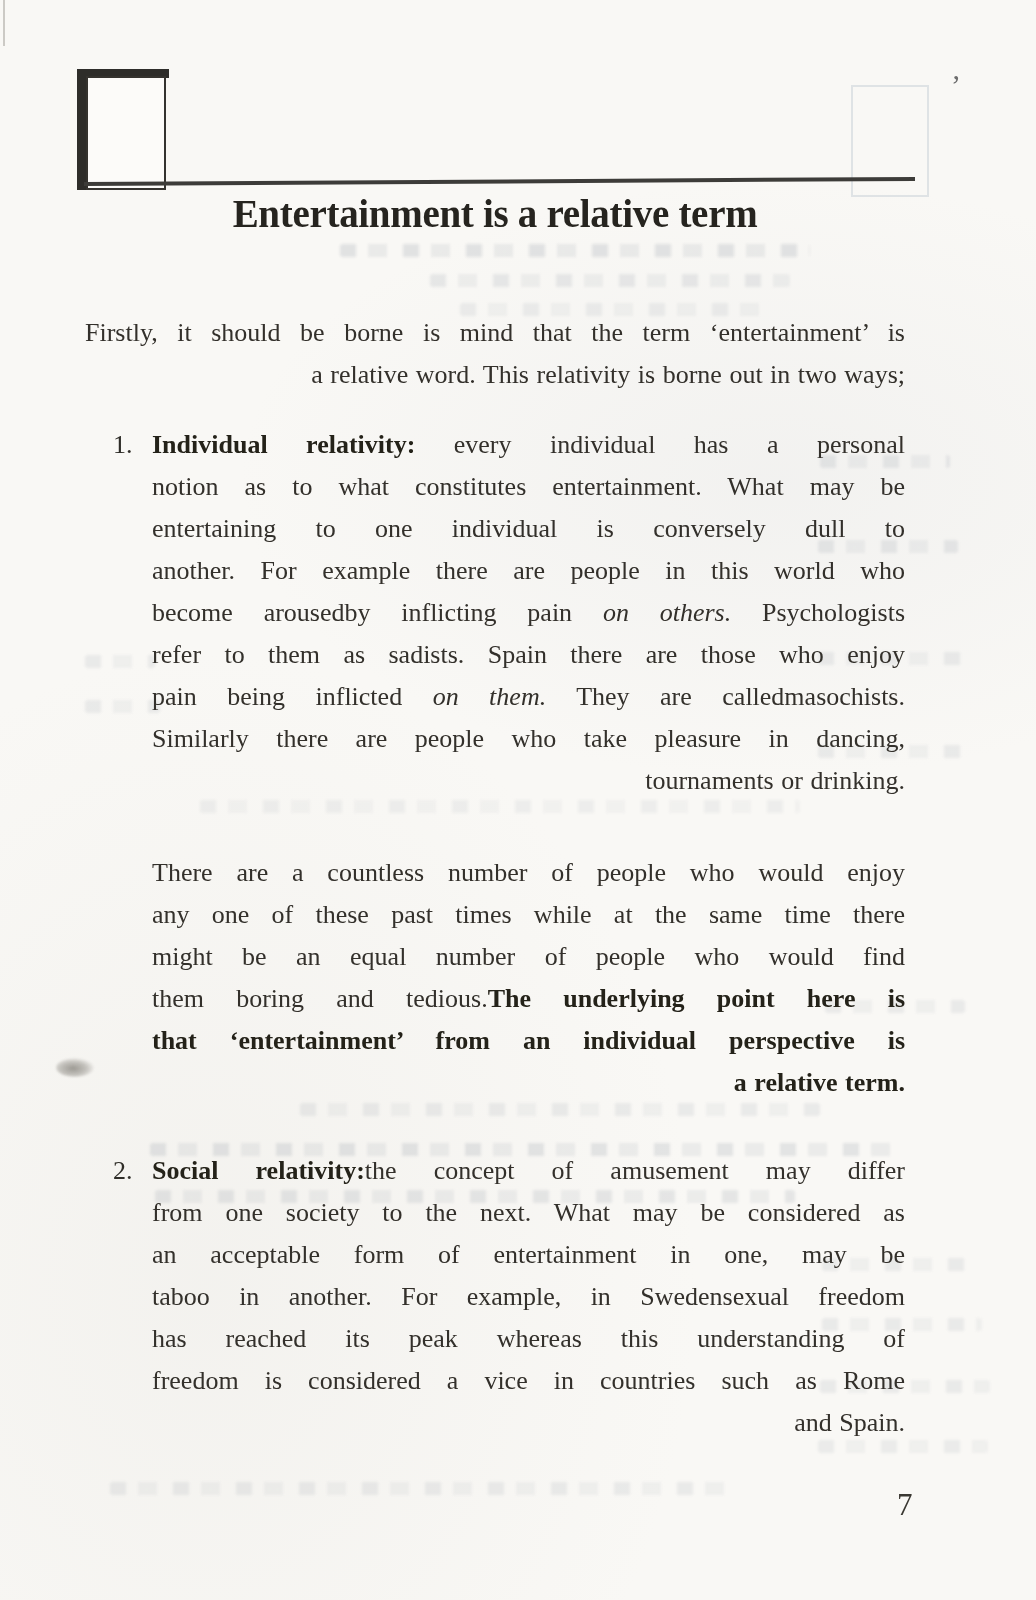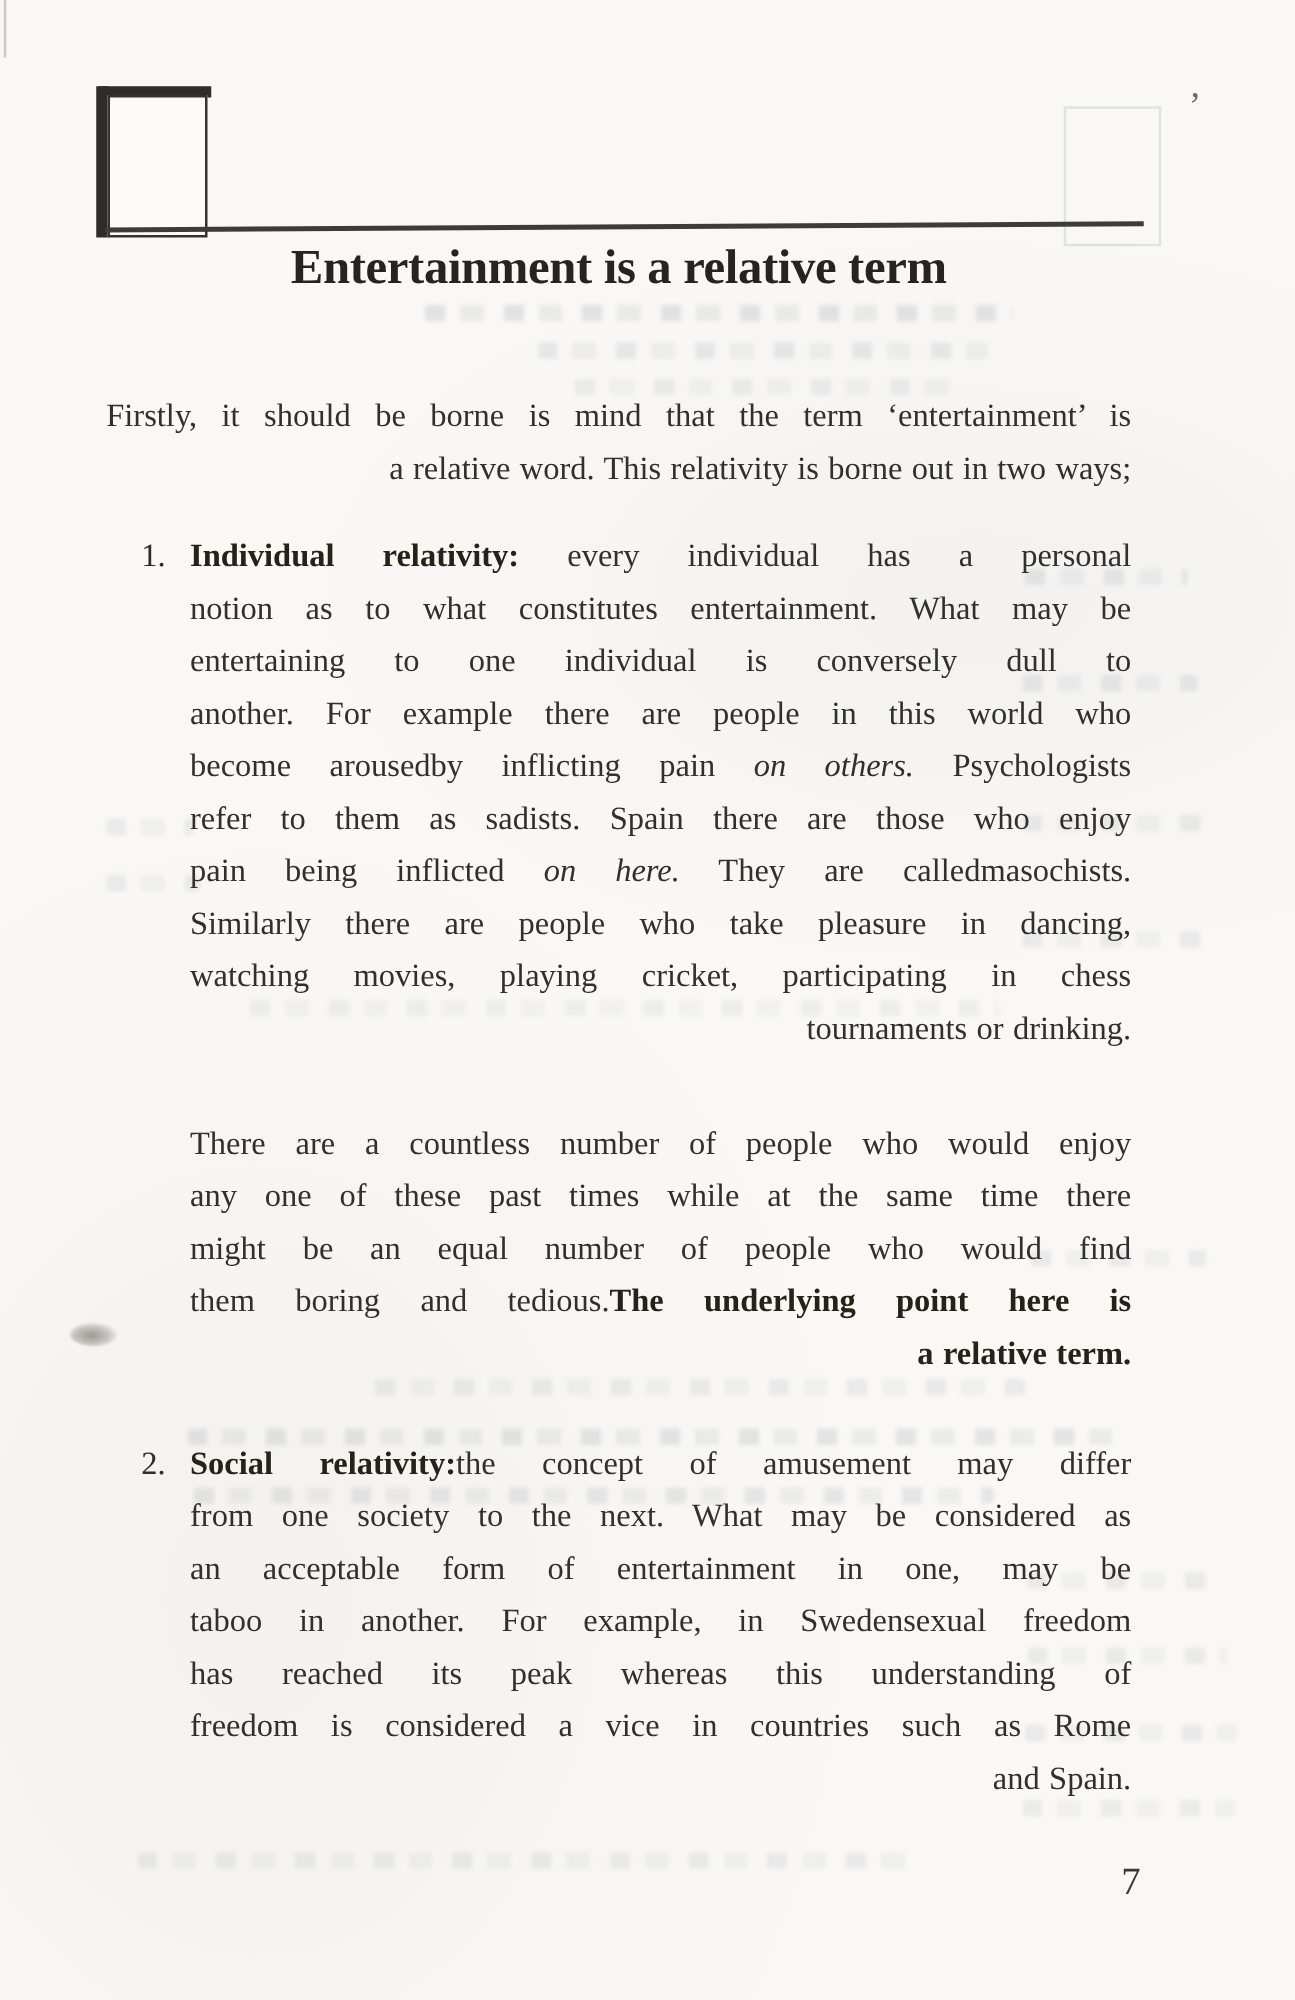--- a/index.html
+++ b/index.html
@@ -90,30 +90,30 @@
         <div class="line"><span>a relative word. This relativity is borne out in two ways;</span></div>
       </div>
       <div class="block list-item">
         <span class="num">1.</span>
         <div class="line j"><span class="b">Individual relativity:</span><span> every individual has a personal</span></div>
         <div class="line j"><span>notion as to what constitutes entertainment. What may be</span></div>
         <div class="line j"><span>entertaining to one individual is conversely dull to</span></div>
         <div class="line j"><span>another. For example there are people in this world who</span></div>
         <div class="line j"><span>become arousedby inflicting pain </span><span class="i">on others.</span><span> Psychologists</span></div>
         <div class="line j"><span>refer to them as sadists. Spain there are those who enjoy</span></div>
-        <div class="line j"><span>pain being inflicted </span><span class="i">on here.</span><span> They are calledmasochists.</span></div>
+        <div class="line j"><span>pain being inflicted </span><span class="i">on them.</span><span> They are calledmasochists.</span></div>
         <div class="line j"><span>Similarly there are people who take pleasure in dancing,</span></div>
-        <div class="line j"><span>watching movies, playing cricket, participating in chess</span></div>
         <div class="line"><span>tournaments or drinking.</span></div>
       </div>
       <div class="block indent">
         <div class="line j"><span>There are a countless number of people who would enjoy</span></div>
         <div class="line j"><span>any one of these past times while at the same time there</span></div>
         <div class="line j"><span>might be an equal number of people who would find</span></div>
         <div class="line j"><span>them boring and tedious.</span><span class="b">The underlying point here is</span></div>
+        <div class="line j"><span class="b">that ‘entertainment’ from an individual perspective is</span></div>
         <div class="line"><span class="b">a relative term.</span></div>
       </div>
       <div class="block list-item">
         <span class="num">2.</span>
         <div class="line j"><span class="b">Social relativity:</span><span>the concept of amusement may differ</span></div>
         <div class="line j"><span>from one society to the next. What may be considered as</span></div>
         <div class="line j"><span>an acceptable form of entertainment in one, may be</span></div>
         <div class="line j"><span>taboo in another. For example, in Swedensexual freedom</span></div>
         <div class="line j"><span>has reached its peak whereas this understanding of</span></div>
         <div class="line j"><span>freedom is considered a vice in countries such as Rome</span></div>

